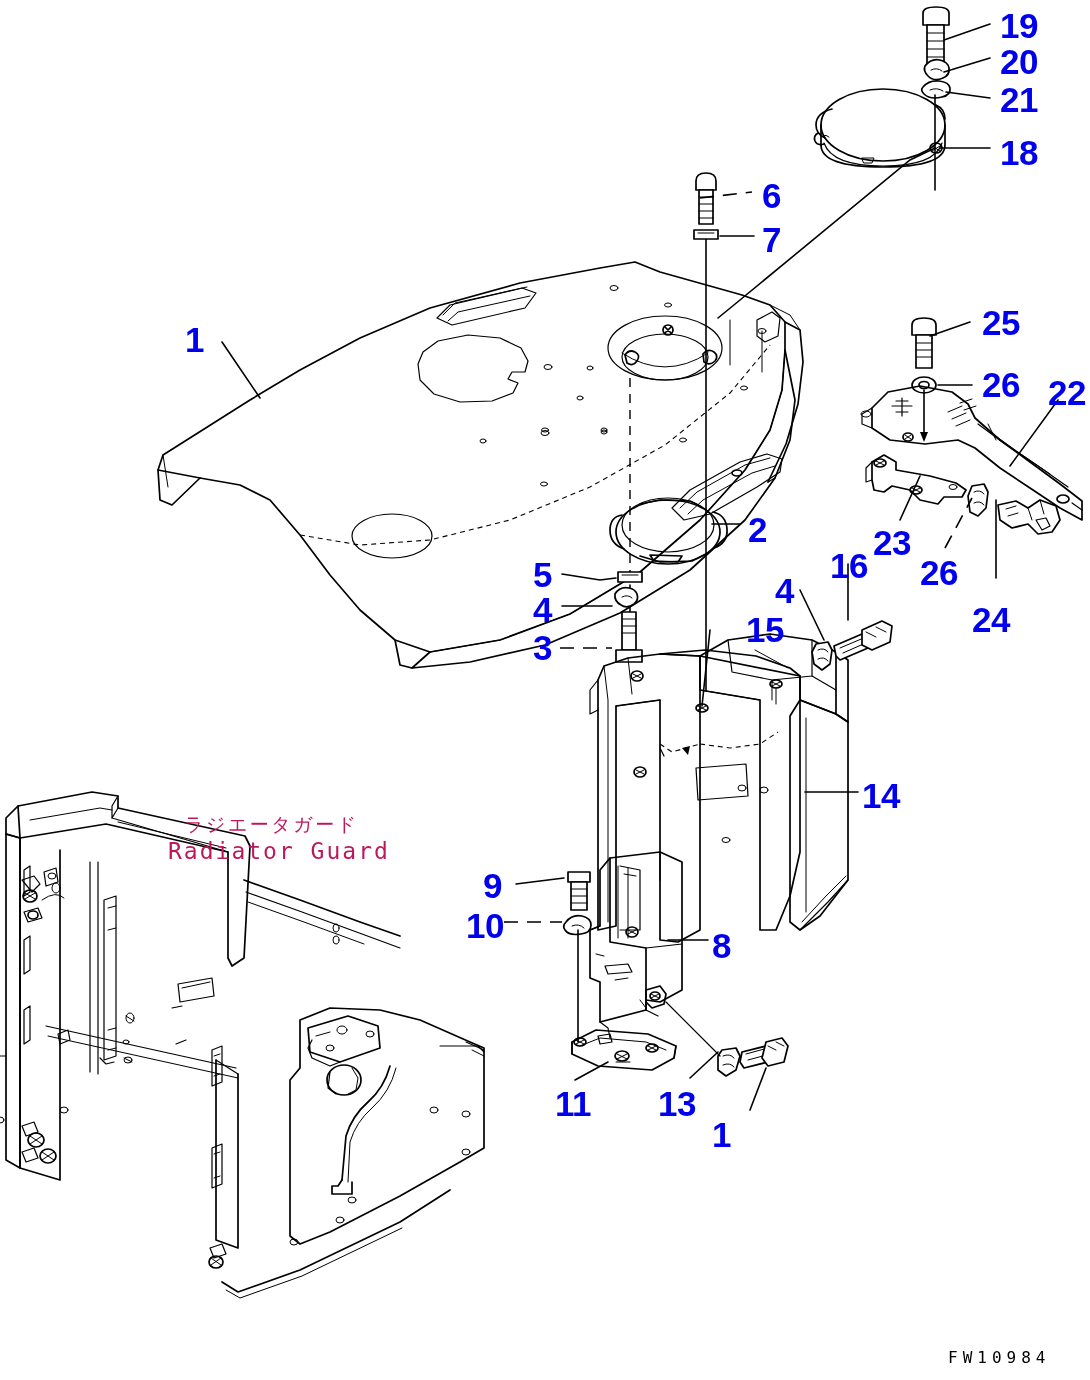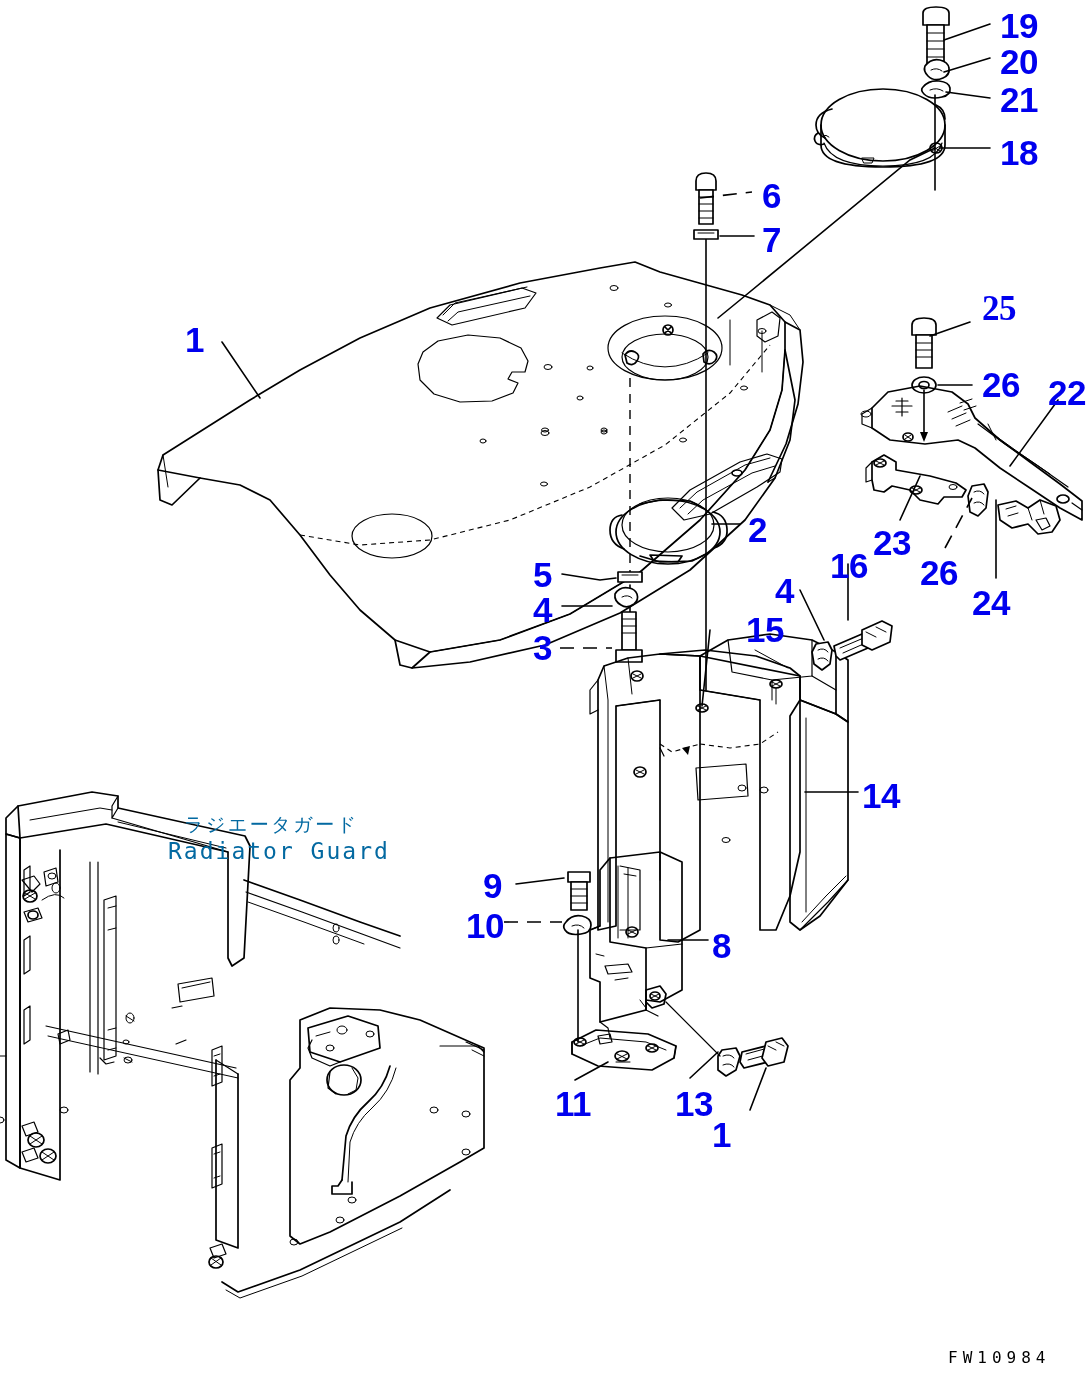--- a/index.html
+++ b/index.html
@@ -37,21 +37,21 @@
     font-family: "Liberation Sans", sans-serif;
     font-weight: bold;
     font-size: 35px;
     line-height: 1;
     letter-spacing: -0.5px;
     white-space: nowrap;
     user-select: none;
   }
   .cap {
     position: absolute;
-    color: #0369a1;
+    color: #be185d;
     font-family: "DejaVu Sans Mono", monospace;
     white-space: nowrap;
     user-select: none;
   }
   .cap-jp { font-size: 19px; letter-spacing: 2.5px; }
   .cap-en { font-size: 23px; letter-spacing: 2.0px; }
   .drawno {
     position: absolute;
     color: #000000;
     font-family: "DejaVu Sans Mono", monospace;
@@ -544,31 +544,31 @@
   <div class="callout" style="left:533px; top:630px;">3</div>
   <div class="callout" style="left:533px; top:592px;">4</div>
   <div class="callout" style="left:533px; top:557px;">5</div>
   <div class="callout" style="left:762px; top:178px;">6</div>
   <div class="callout" style="left:762px; top:222px;">7</div>
   <div class="callout" style="left:712px; top:928px;">8</div>
   <div class="callout" style="left:483px; top:868px;">9</div>
   <div class="callout" style="left:466px; top:908px;">10</div>
   <div class="callout" style="left:555px; top:1086px;">11</div>
   <div class="callout" style="left:712px; top:1117px;">1</div>
-  <div class="callout" style="left:675px; top:1086px;">13</div>
+  <div class="callout" style="left:658px; top:1086px;">13</div>
   <div class="callout" style="left:862px; top:778px;">14</div>
   <div class="callout" style="left:746px; top:612px;">15</div>
   <div class="callout" style="left:830px; top:548px;text-align:center;">16</div>
   <div class="callout" style="left:775px; top:573px;">4</div>
   <div class="callout" style="left:1000px; top:135px;text-align:center;">18</div>
   <div class="callout" style="left:1000px; top:8px;">19</div>
   <div class="callout" style="left:1000px; top:44px;">20</div>
   <div class="callout" style="left:1000px; top:82px;text-align:right;">21</div>
   <div class="callout" style="left:1048px; top:375px;">22</div>
   <div class="callout" style="left:873px; top:525px;">23</div>
-  <div class="callout" style="left:972px; top:585px;">24</div>
-  <div class="callout" style="left:982px; top:291px;font-family:Liberation Serif, serif;">25</div>
+  <div class="callout" style="left:972px; top:602px;">24</div>
+  <div class="callout" style="left:982px; top:305px;">25</div>
   <div class="callout" style="left:982px; top:367px;">26</div>
   <div class="callout" style="left:920px; top:555px;">26</div>
 
   <div class="drawno" style="left:948px; top:1348px;">FW10984</div>
 
 </div>
 
 </body></html>

